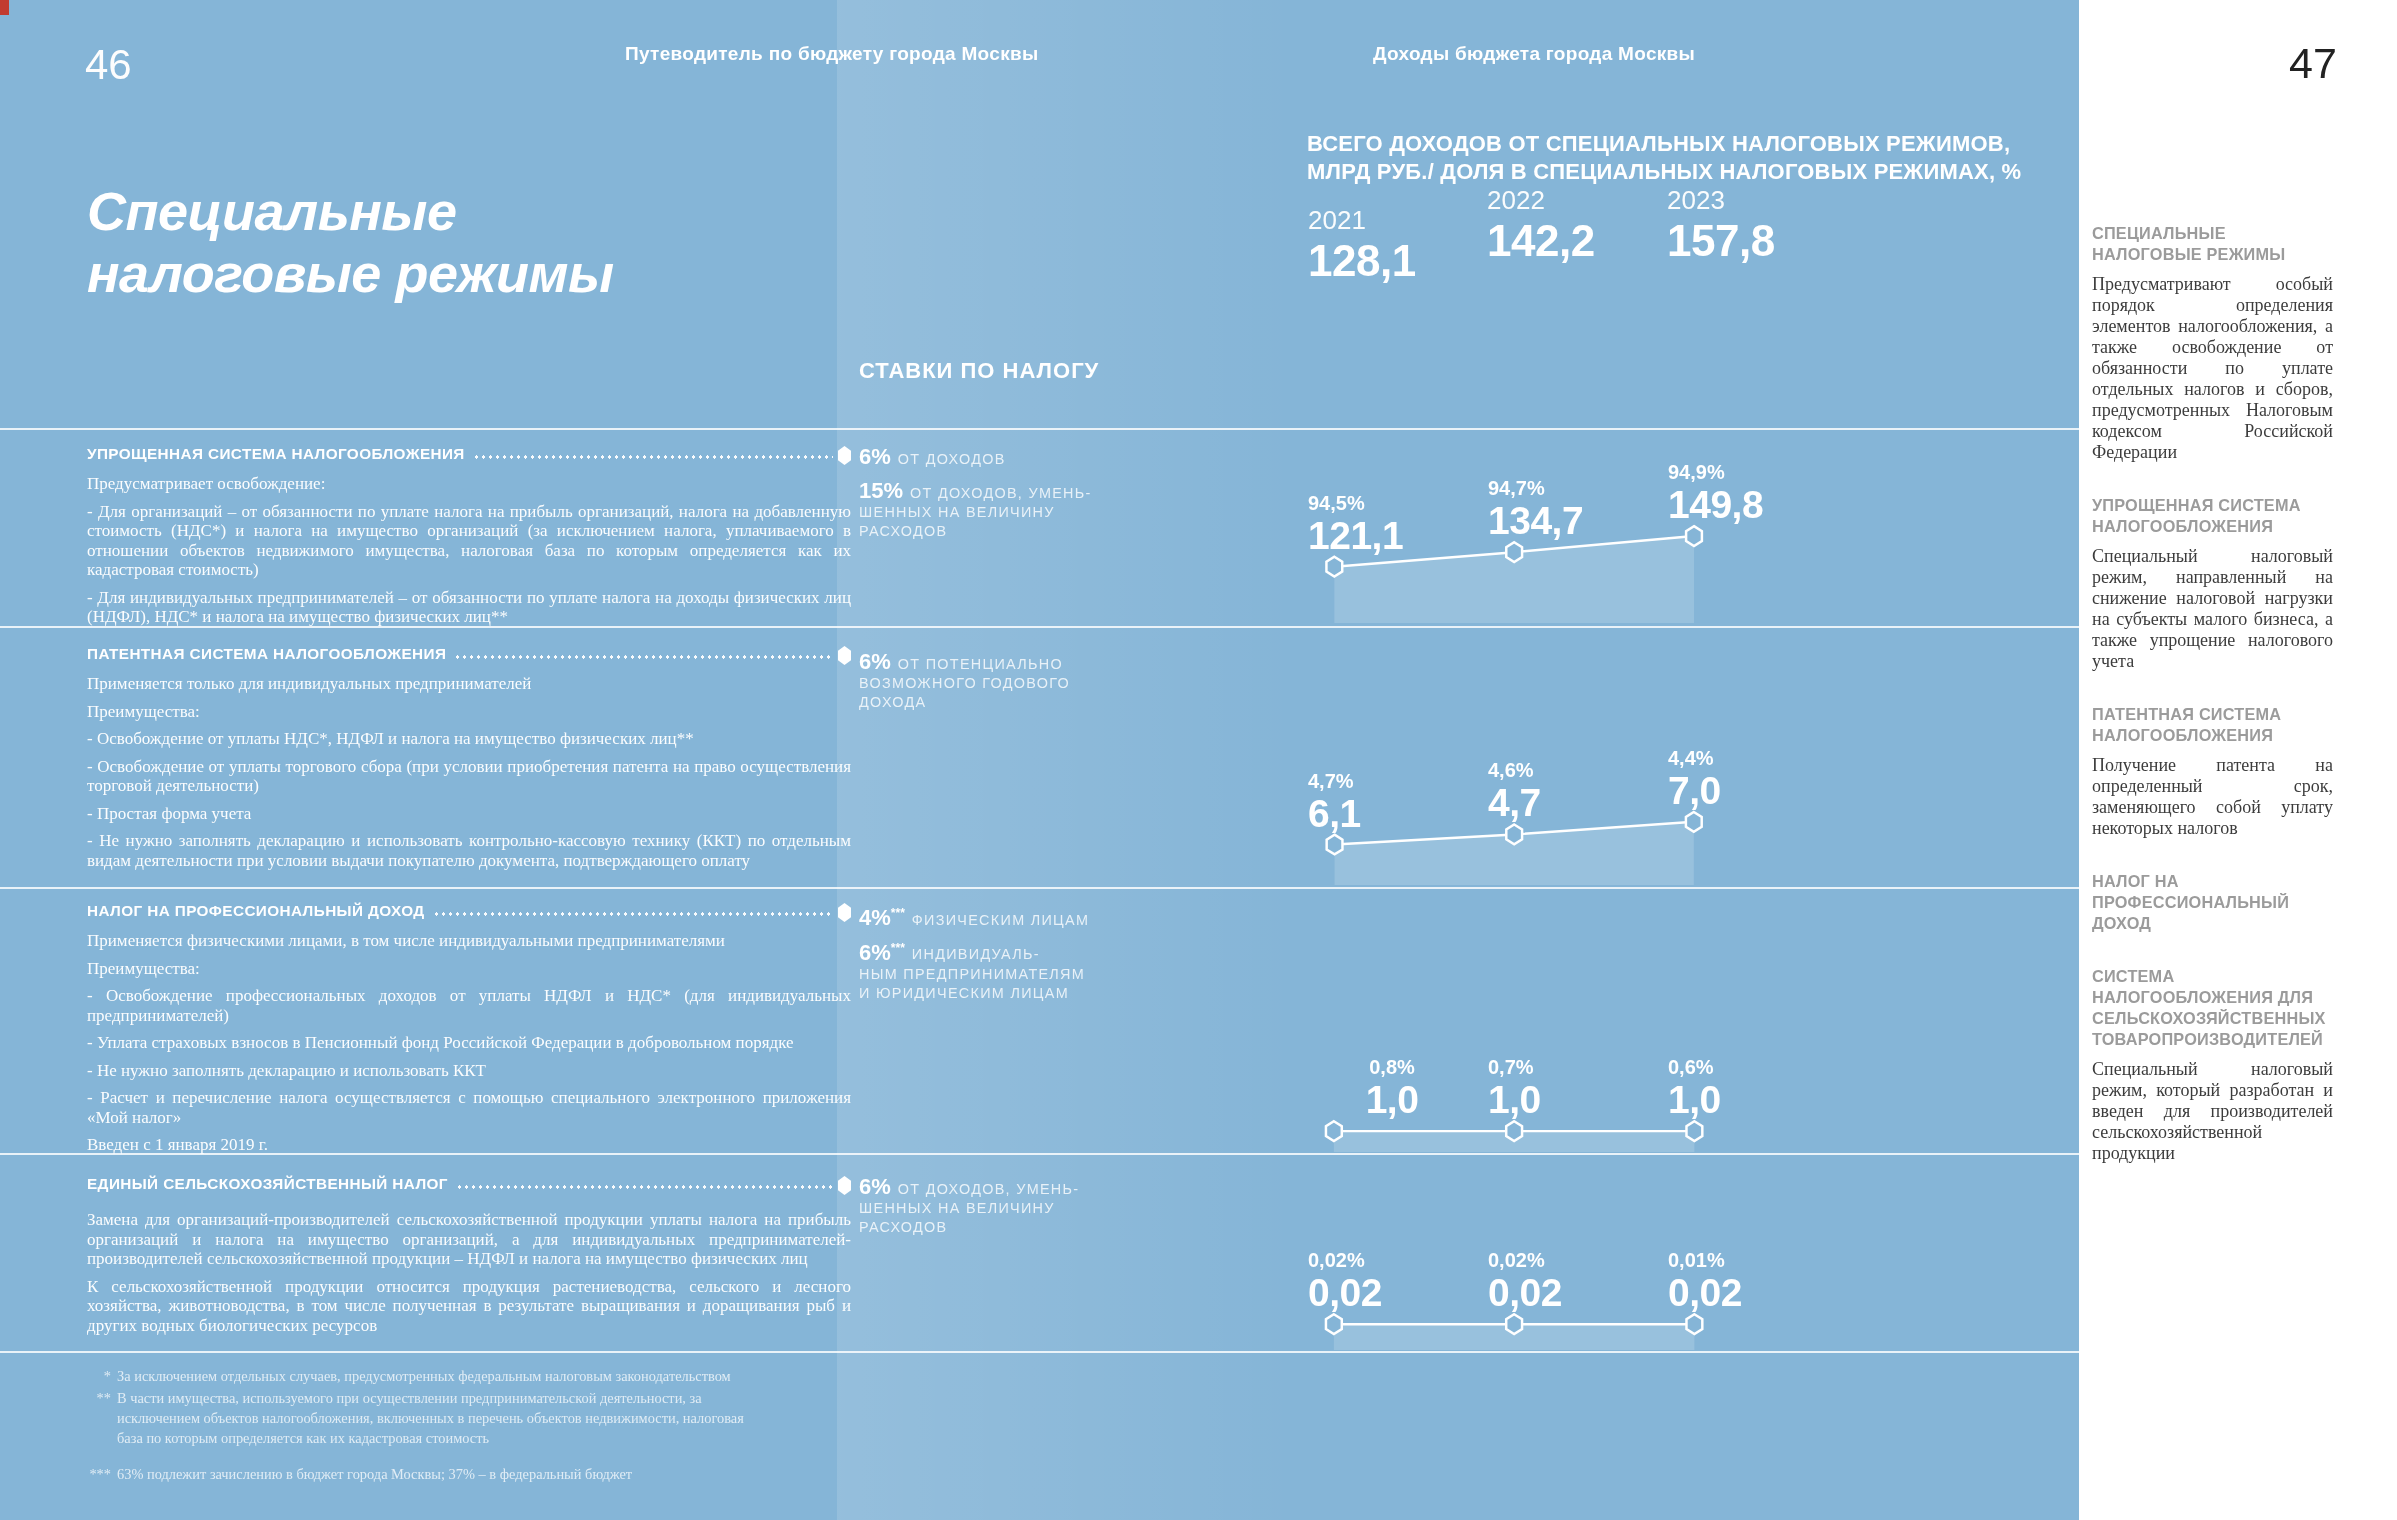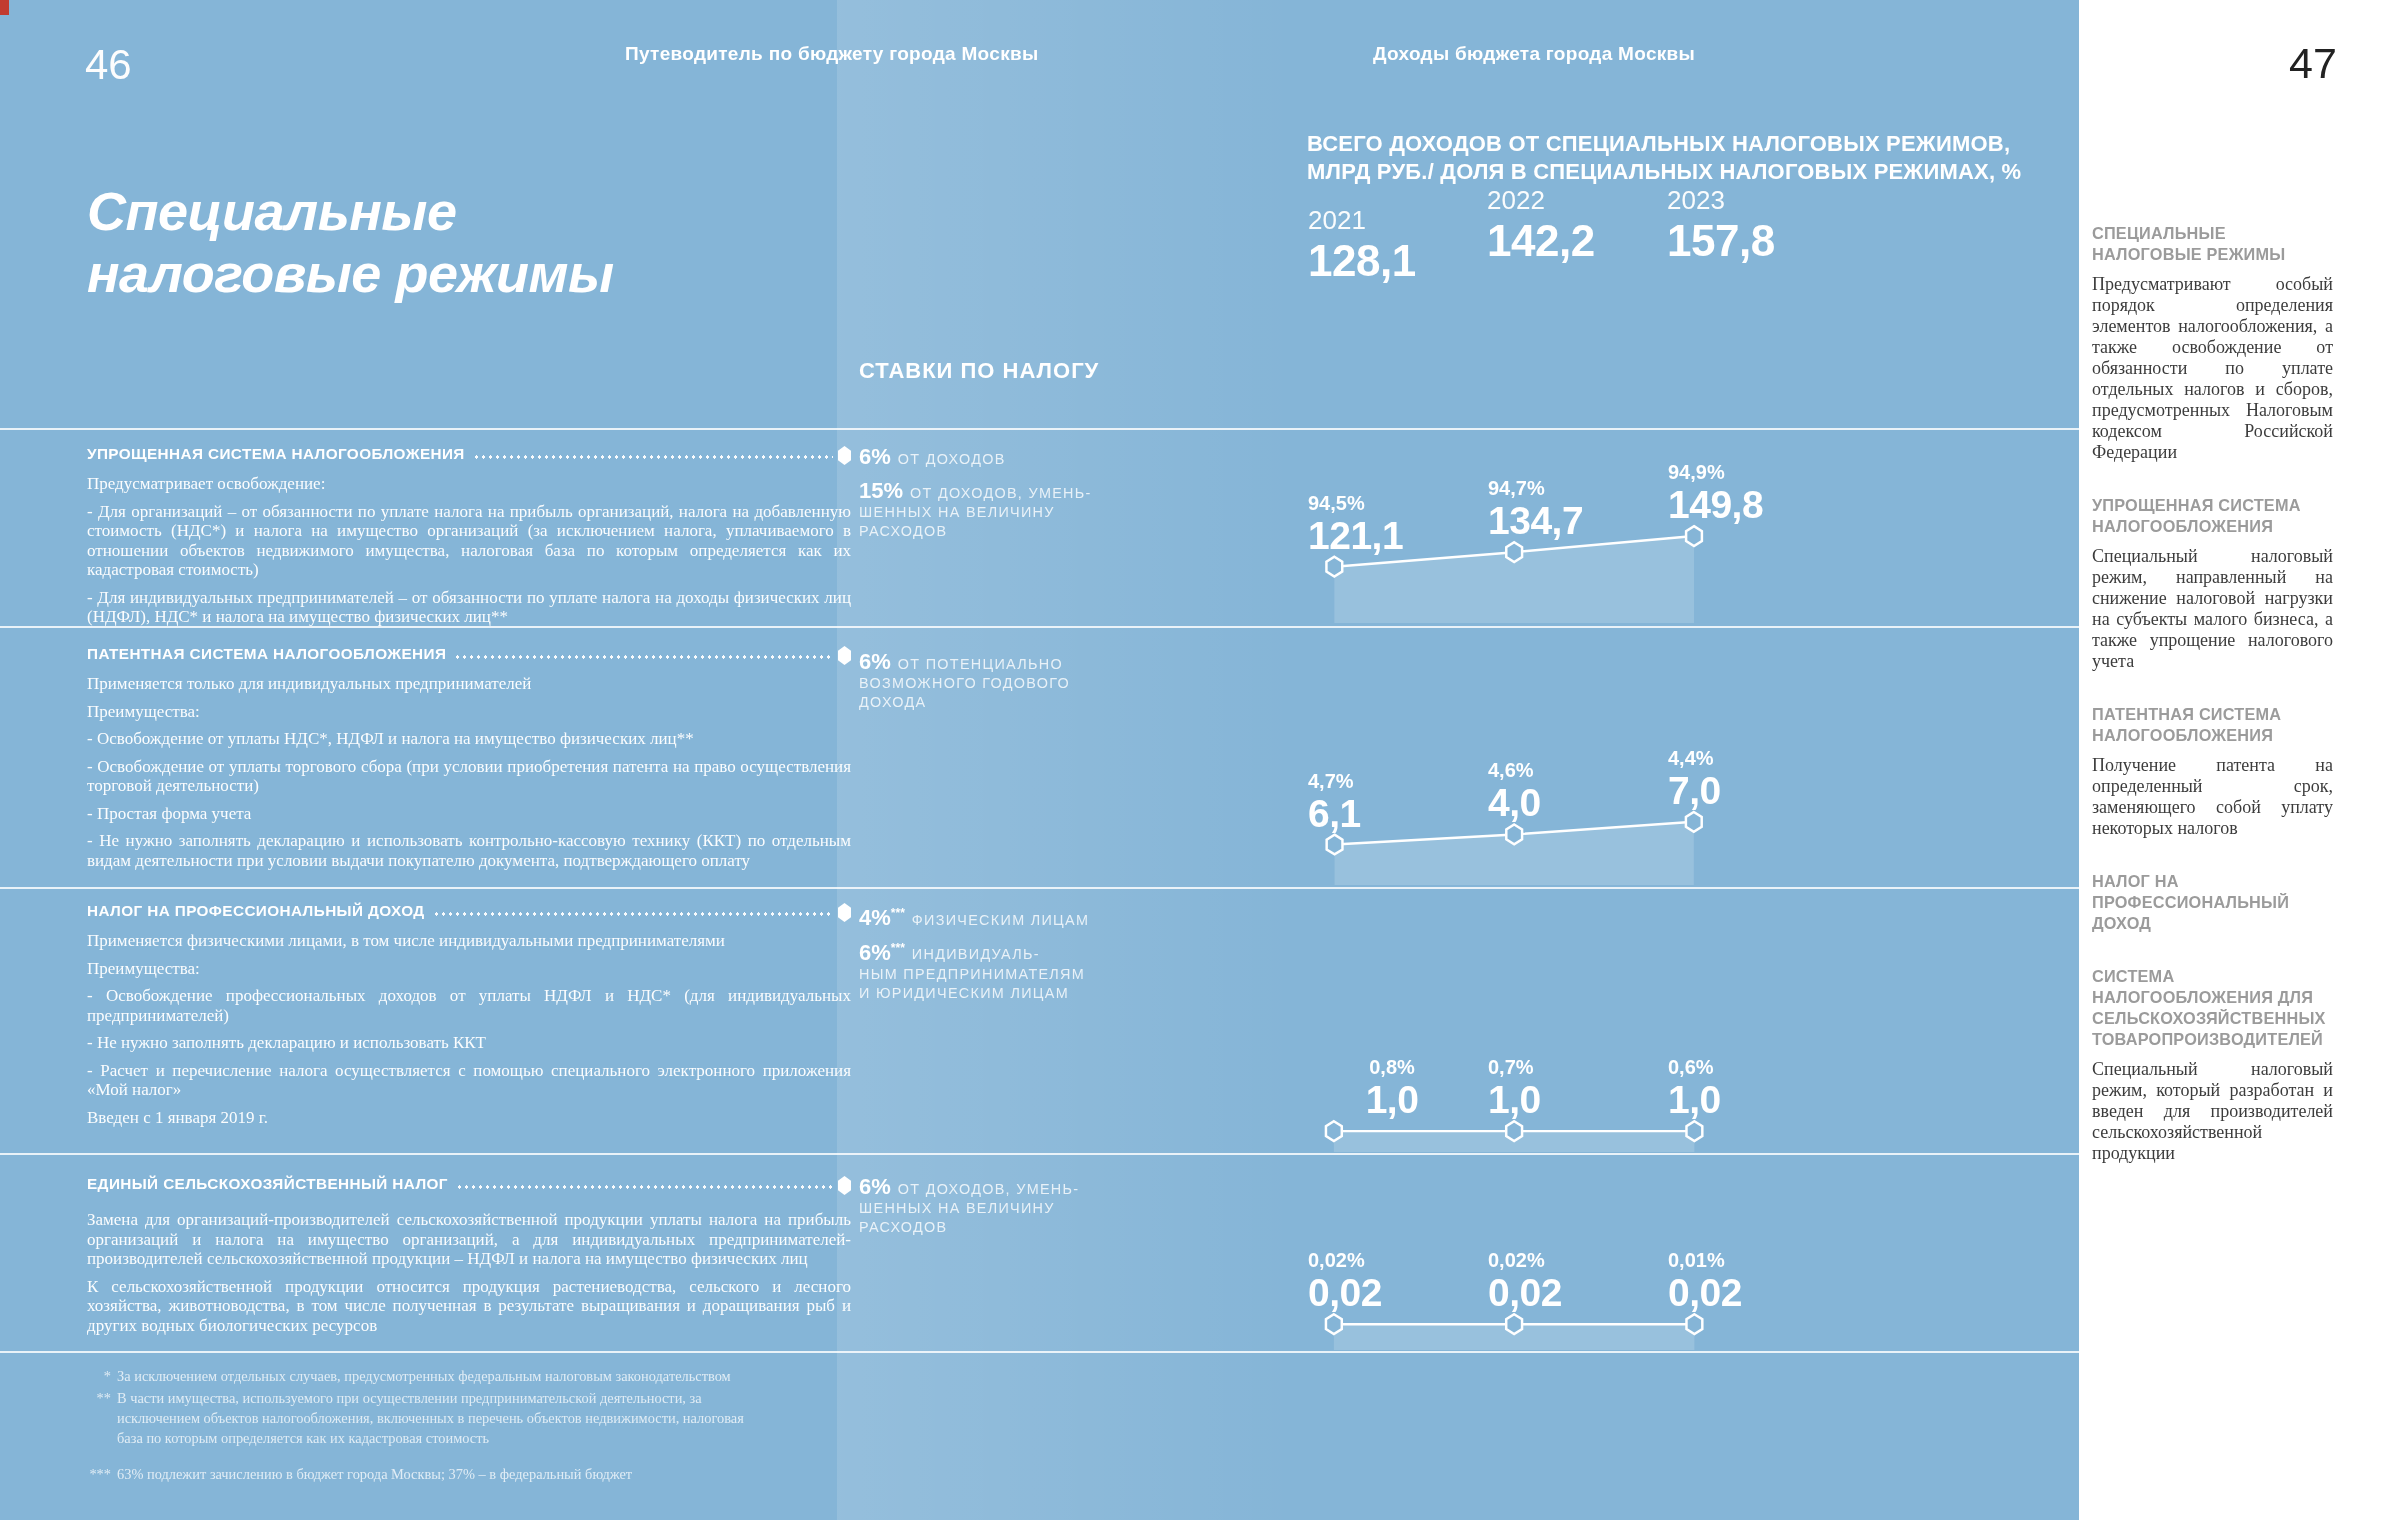--- a/index.html
+++ b/index.html
@@ -151,20 +151,21 @@
       <span class="sec-title">НАЛОГ НА ПРОФЕССИОНАЛЬНЫЙ ДОХОД</span>
       <span class="dots"></span>
       <svg class="hex-bullet" viewBox="0 0 13 19">
           <polygon points="6.5,0 13,4.75 13,14.25 6.5,19 0,14.25 0,4.75" fill="#ffffff"></polygon>
         </svg>
     </div>
     <div class="sec-body">
         <p>Применяется физическими лицами, в том числе индивидуальными предпринимателями</p>
         <p>Преимущества:</p>
         <p>- Освобождение профессиональных доходов от уплаты НДФЛ и НДС* (для индивидуальных предпринимателей)</p>
+        <p>- Уплата страховых взносов в Пенсионный фонд Российской Федерации в добровольном порядке</p>
         <p>- Не нужно заполнять декларацию и использовать ККТ</p>
         <p>- Расчет и перечисление налога осуществляется с помощью специального электронного приложения «Мой налог»</p>
         <p>Введен с 1 января 2019 г.</p>
       </div>
   </section>
 
   <section class="sec sec4" style="top:1174px">
     <div class="sec-title-row">
       <span class="sec-title">ЕДИНЫЙ СЕЛЬСКОХОЗЯЙСТВЕННЫЙ НАЛОГ</span>
       <span class="dots"></span>
@@ -222,21 +223,21 @@
           <polygon points="14,102 22,107 22,117 14,122 6,117 6,107" fill="#85b5d7" stroke="#ffffff" stroke-width="2.5"></polygon>
           <polygon points="196,91.77777777777777 204,96.77777777777777 204,106.77777777777777 196,111.77777777777777 188,106.77777777777777 188,96.77777777777777" fill="#85b5d7" stroke="#ffffff" stroke-width="2.5"></polygon>
           <polygon points="378,79 386,84 386,94 378,99 370,94 370,84" fill="#85b5d7" stroke="#ffffff" stroke-width="2.5"></polygon>
         </svg>
         <div class="pt-label" style="left: -12px; bottom: 53px;">
           <div class="pt-pct">4,7%</div>
           <div class="pt-value">6,1</div>
         </div>
         <div class="pt-label" style="left: 168px; bottom: 64px;">
           <div class="pt-pct">4,6%</div>
-          <div class="pt-value">4,0</div>
+          <div class="pt-value">4,7</div>
         </div>
         <div class="pt-label" style="left: 348px; bottom: 76px;">
           <div class="pt-pct">4,4%</div>
           <div class="pt-value">7,0</div>
         </div>
       </div>
       <div class="mini-chart" style="left: 1320px; top: 1031px; width: 416px; height: 121px;">
         <svg width="416" height="121" viewBox="0 0 420 122">
           <polygon points="14,101 196,101 378,101 378,122 14,122" fill="rgba(255,255,255,0.16)"></polygon>
           <polyline points="14,101 196,101 378,101" fill="none" stroke="#ffffff" stroke-width="2.5"></polyline>

